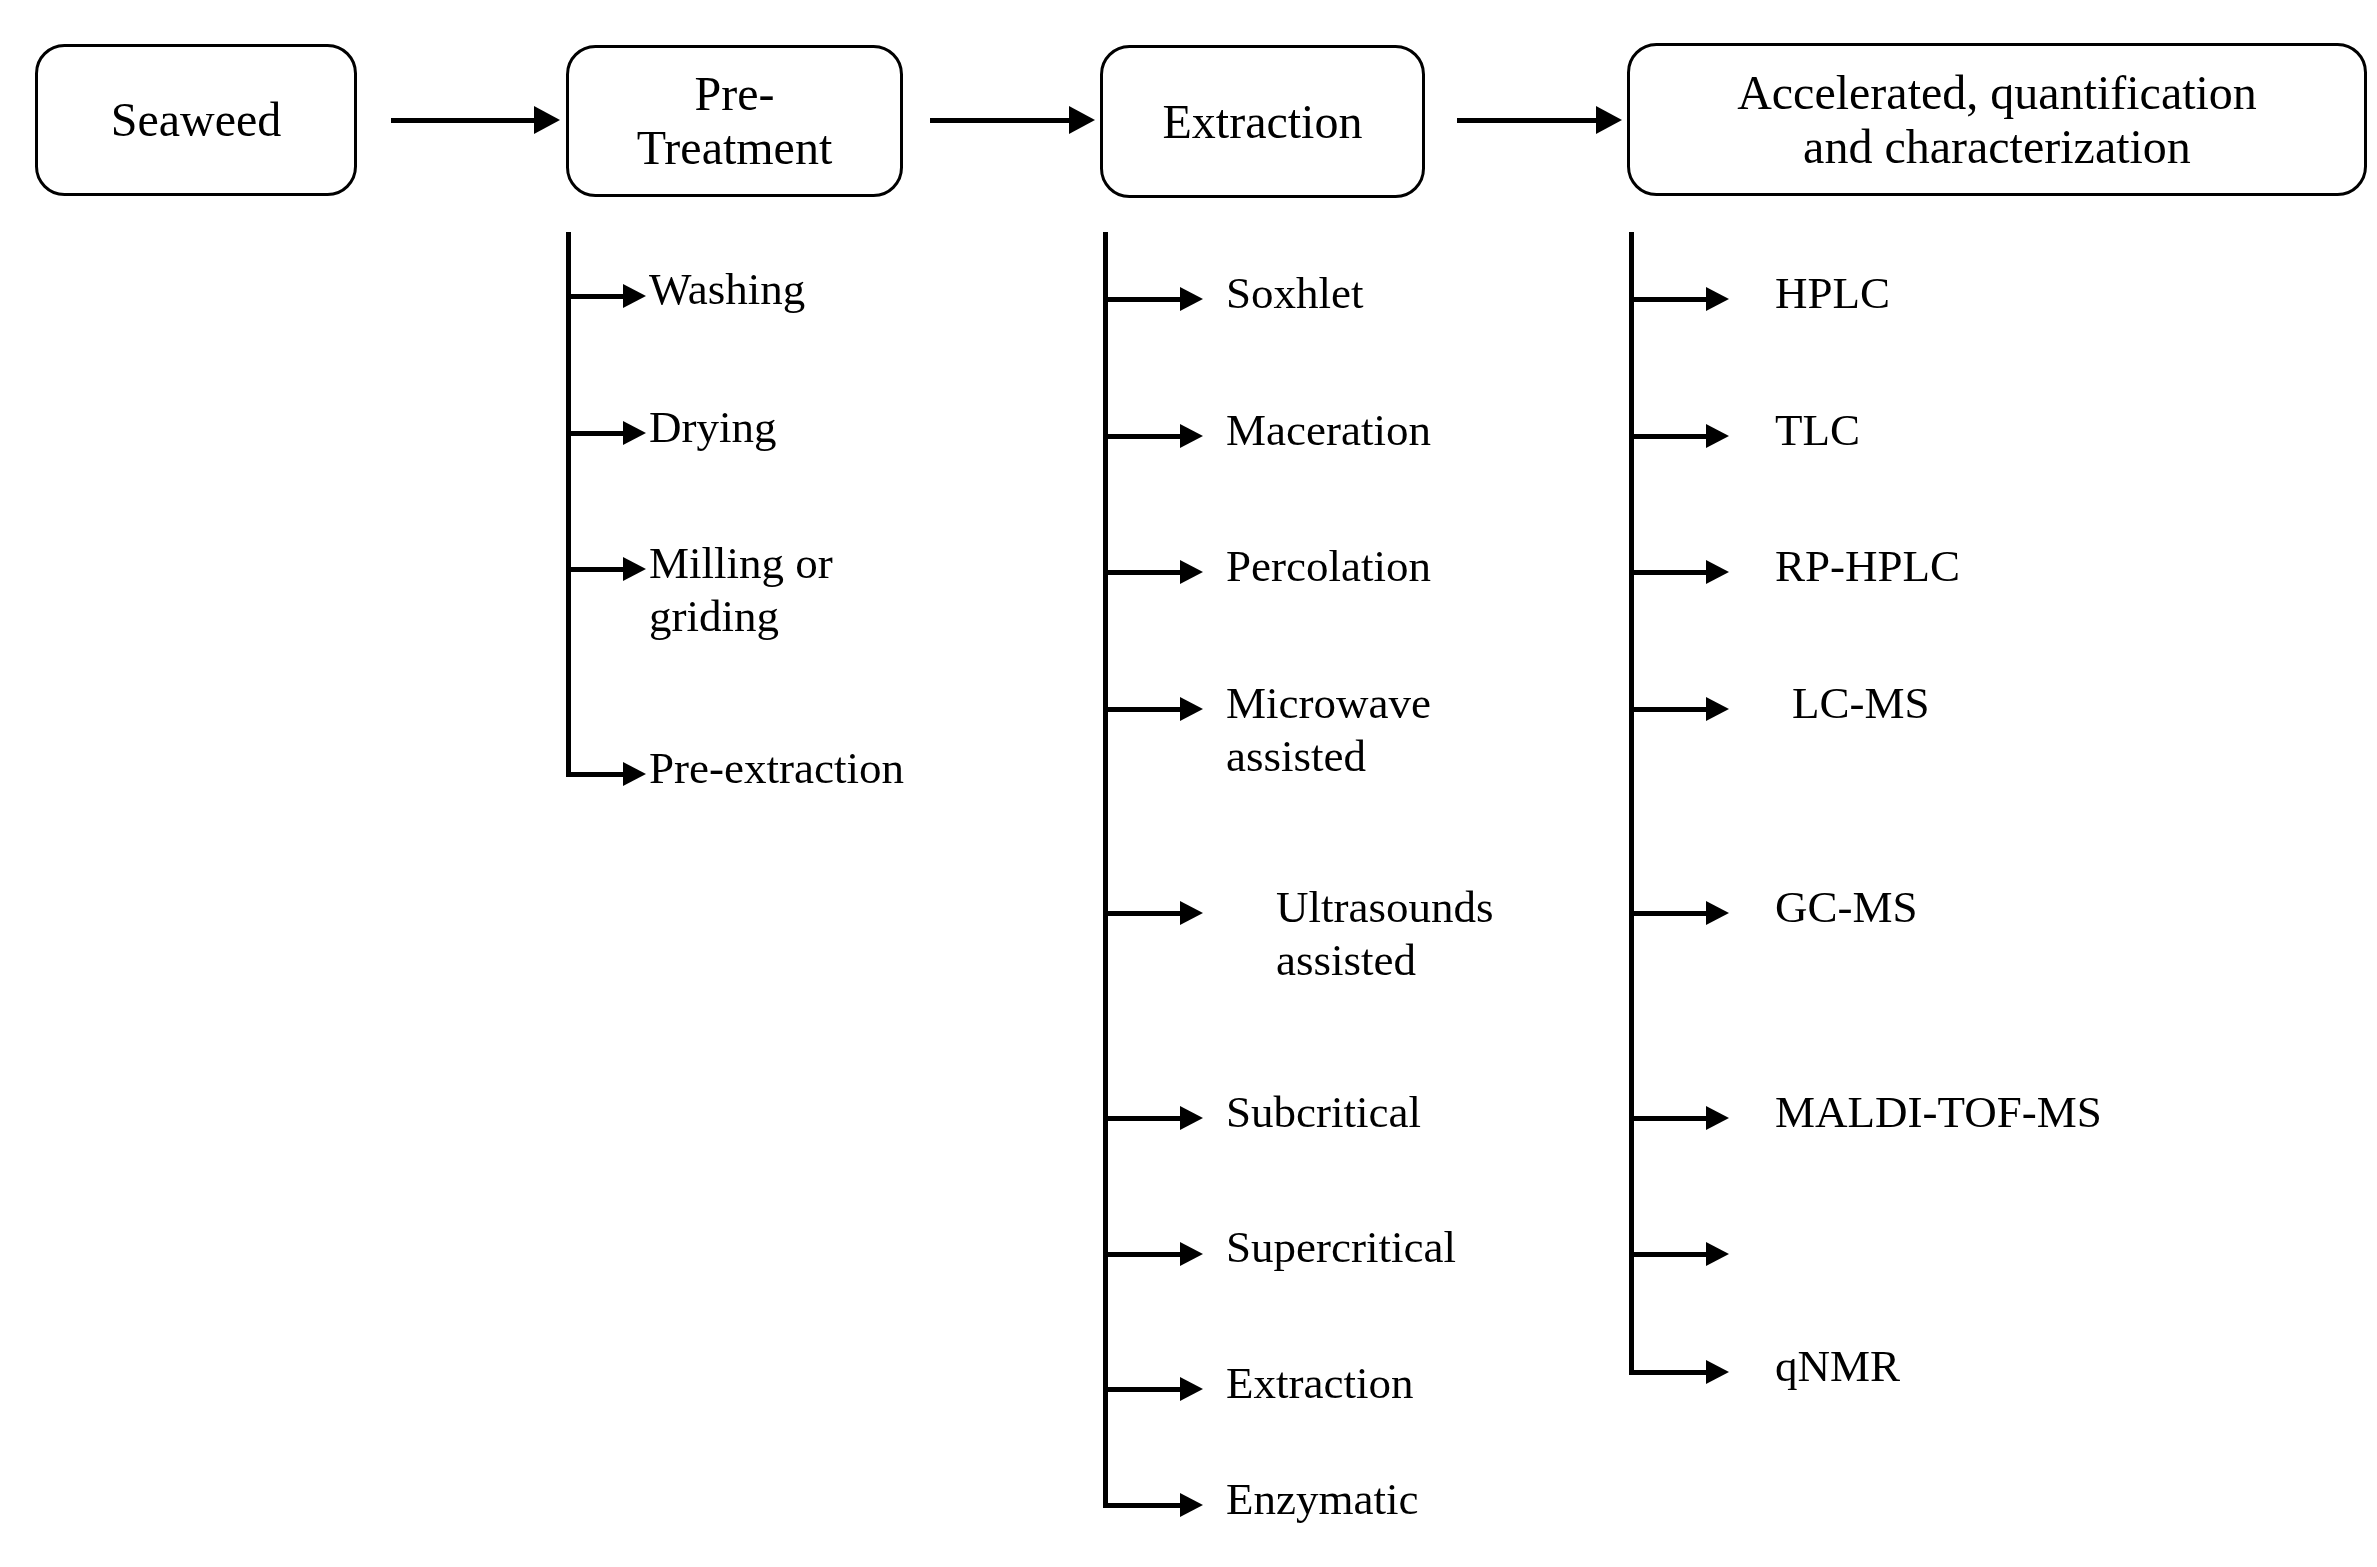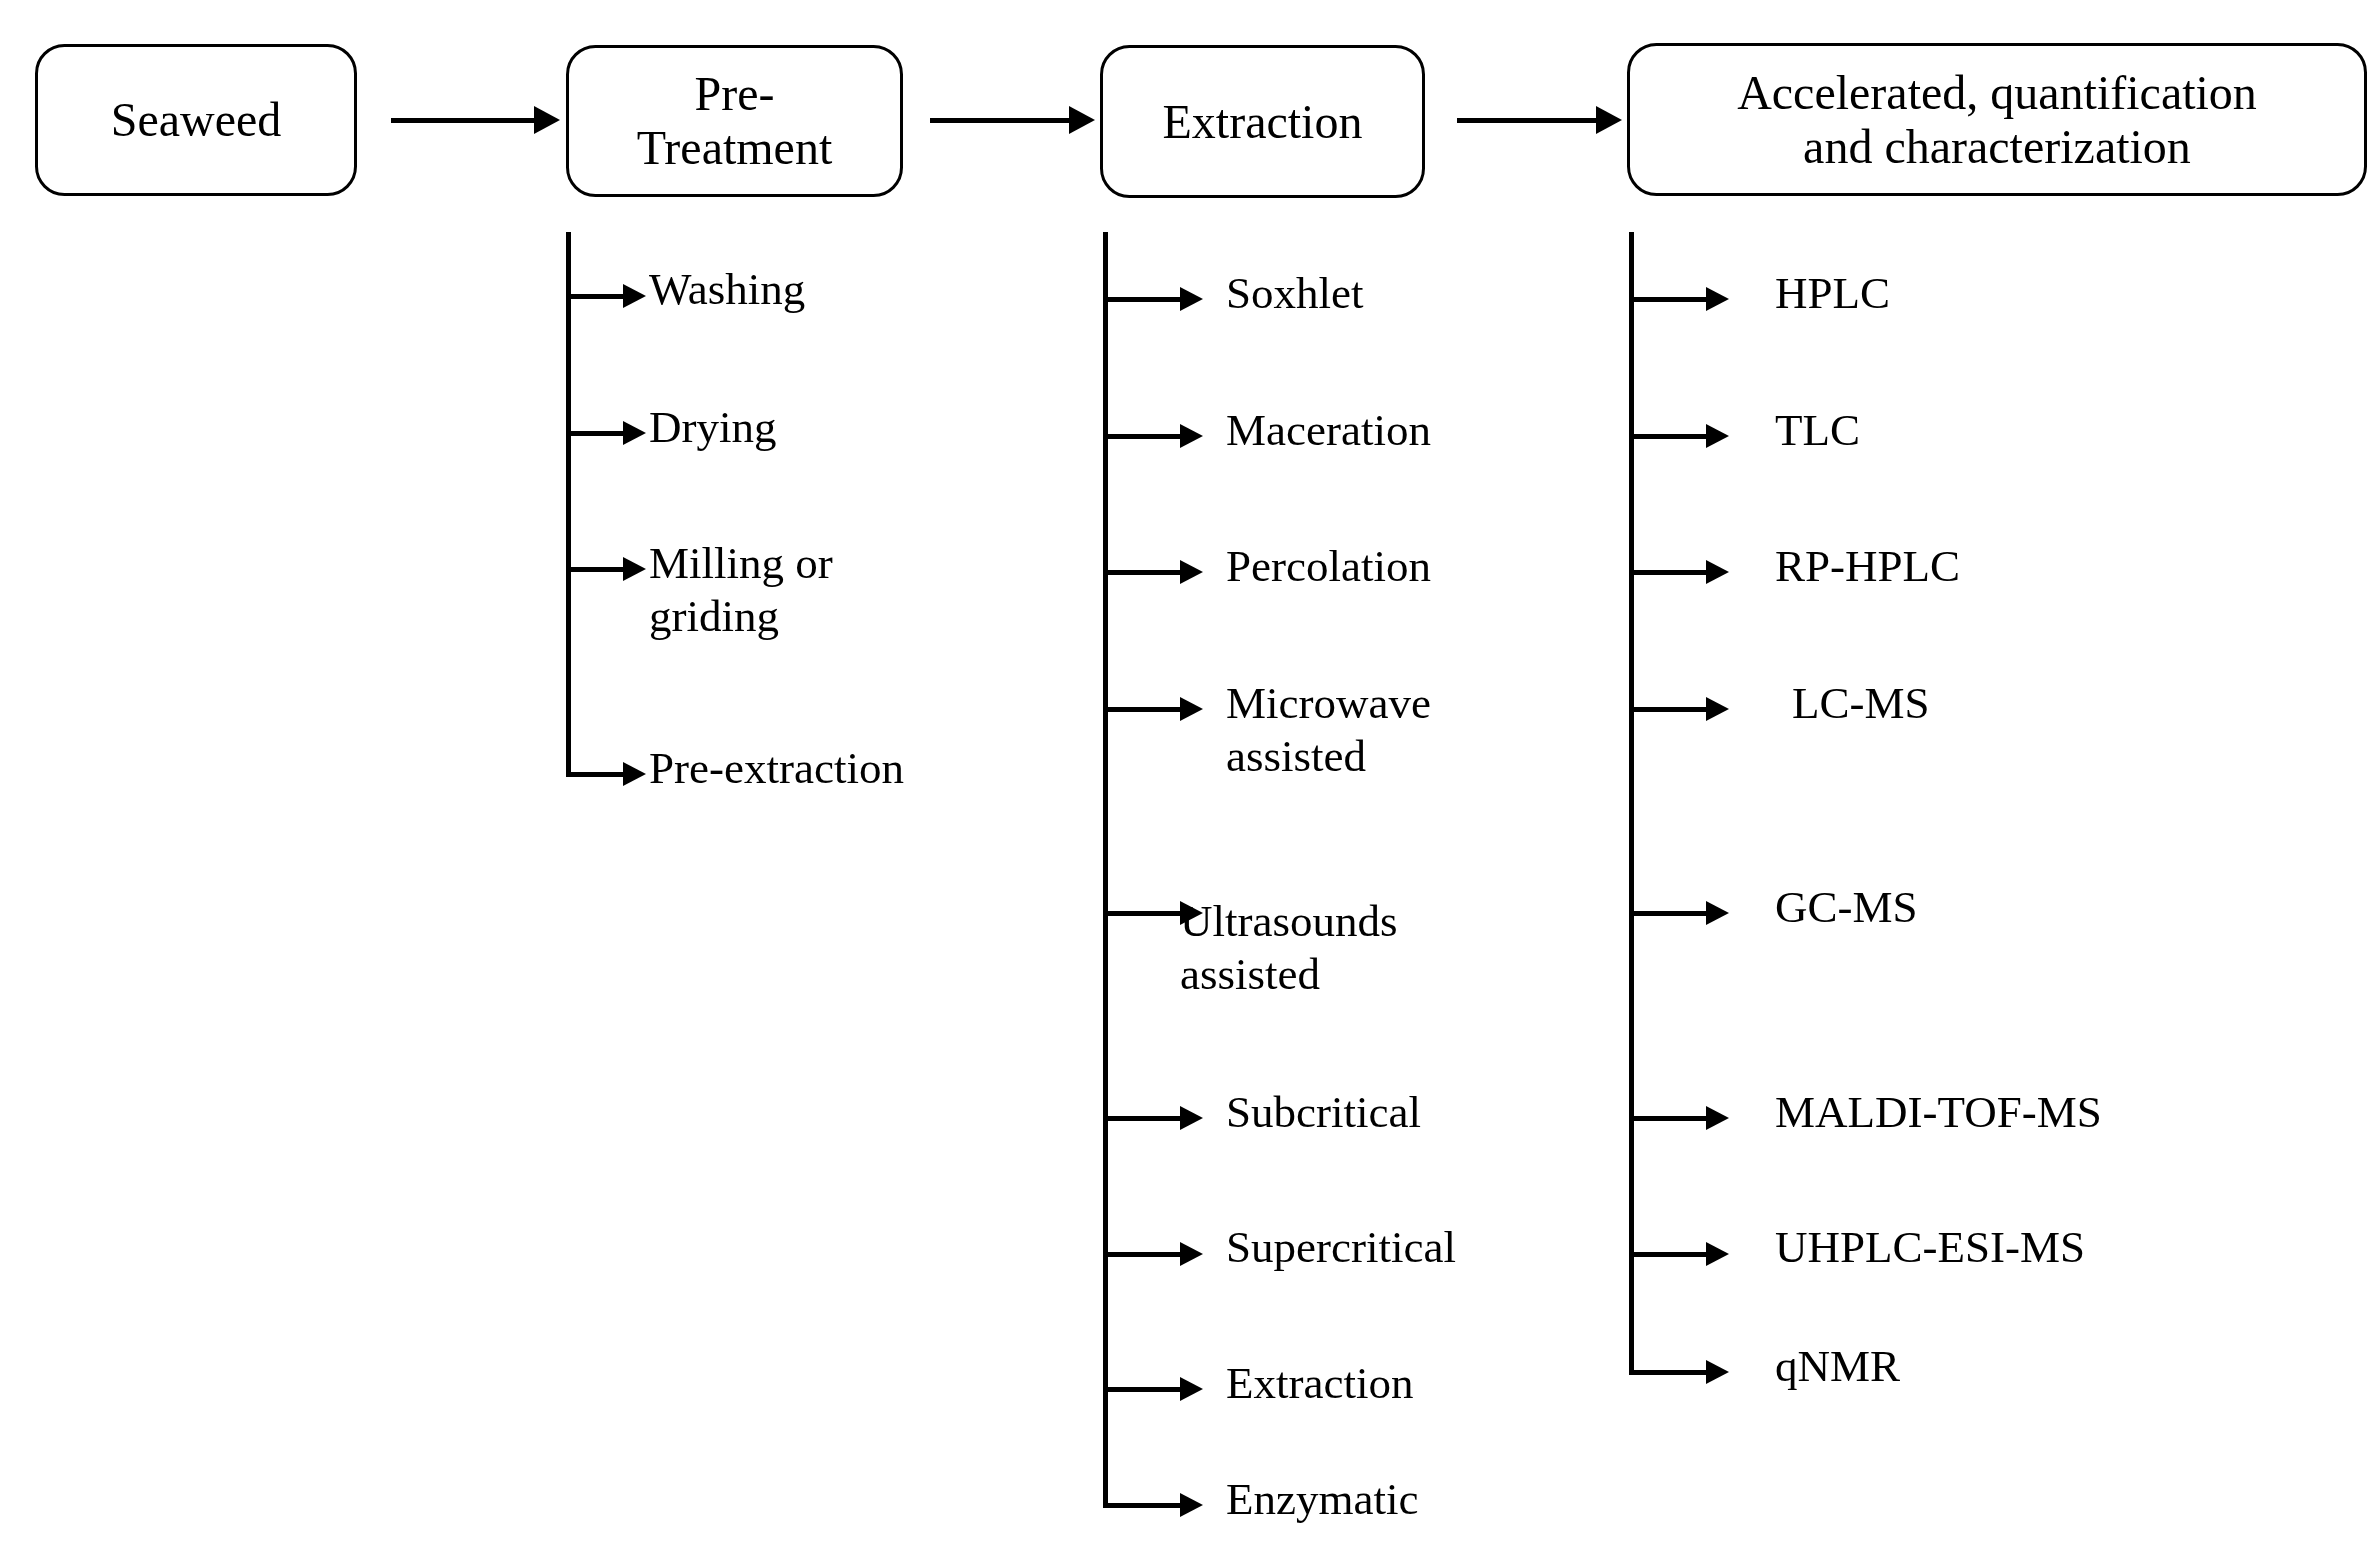--- a/index.html
+++ b/index.html
@@ -177,21 +177,21 @@
     <span class="bshaft" style="width:81px;"></span>
     <span class="bhead" style="left:77px;"></span>
   </div>
   <div class="branch-label" style="left:1226px;top:677px;">Microwave
 assisted</div>
 
   <div class="branch-row" style="left:1103px;top:911px;width:108px;">
     <span class="bshaft" style="width:81px;"></span>
     <span class="bhead" style="left:77px;"></span>
   </div>
-  <div class="branch-label" style="left:1180px;top:881px;margin-top:14px;">Ultrasounds
+  <div class="branch-label" style="left:1276px;top:881px;">Ultrasounds
 assisted</div>
 
   <div class="branch-row" style="left:1103px;top:1116px;width:108px;">
     <span class="bshaft" style="width:81px;"></span>
     <span class="bhead" style="left:77px;"></span>
   </div>
   <div class="branch-label" style="left:1226px;top:1086px;text-align:right;">Subcritical</div>
 
   <div class="branch-row" style="left:1103px;top:1252px;width:108px;">
     <span class="bshaft" style="width:81px;"></span>
@@ -244,21 +244,20 @@
   <div class="branch-row" style="left:1629px;top:1116px;width:108px;">
     <span class="bshaft" style="width:81px;"></span>
     <span class="bhead" style="left:77px;"></span>
   </div>
   <div class="branch-label" style="left:1775px;top:1086px;">MALDI-TOF-MS</div>
 
   <div class="branch-row" style="left:1629px;top:1252px;width:108px;">
     <span class="bshaft" style="width:81px;"></span>
     <span class="bhead" style="left:77px;"></span>
   </div>
-  <div class="branch-label" style="left:1775px;top:1221px;">UHPLC-ESI-MS</div>
 
   <div class="branch-row" style="left:1629px;top:1370px;width:108px;">
     <span class="bshaft" style="width:81px;"></span>
     <span class="bhead" style="left:77px;"></span>
   </div>
   <div class="branch-label" style="left:1775px;top:1340px;">qNMR</div>
 
 </div>
 
 

